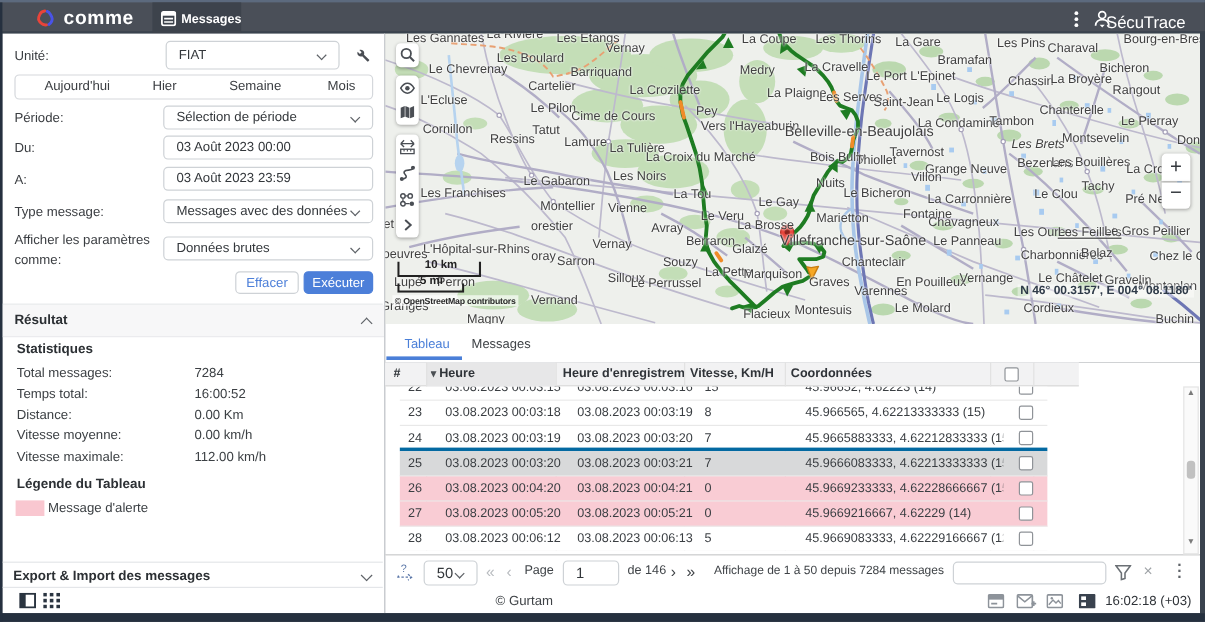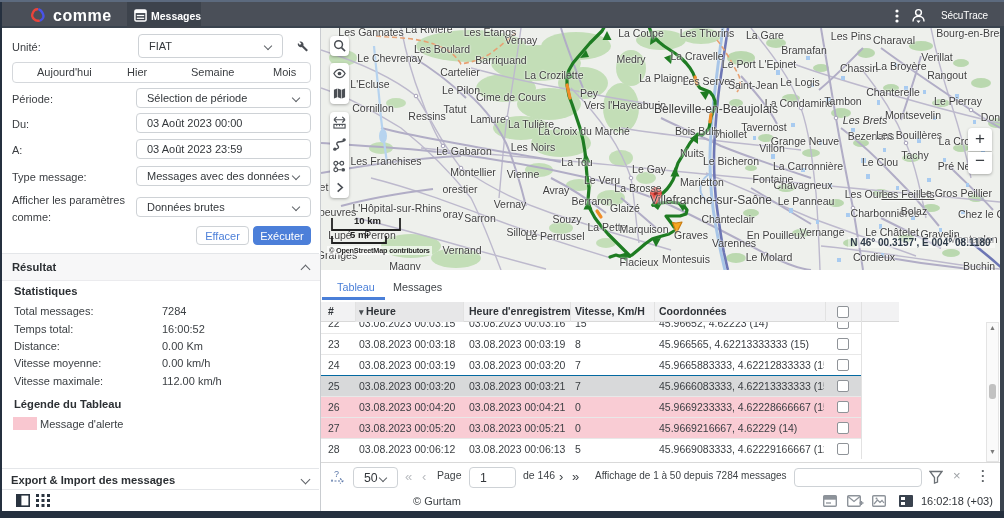--- a/index.html
+++ b/index.html
@@ -60,21 +60,21 @@
   <svg style="position:absolute;right:89px;top:7px" width="4" height="14" viewBox="0 0 4 14">
         <circle cx="2" cy="2" r="1.6" fill="#fff"></circle>
         <circle cx="2" cy="7" r="1.6" fill="#fff"></circle>
         <circle cx="2" cy="12" r="1.6" fill="#fff"></circle>
       </svg>
   <svg style="position:absolute;right:61px;top:5px" width="17" height="17" viewBox="0 0 20 20">
         <circle cx="10" cy="6.5" r="3.4" fill="none" stroke="#fff" stroke-width="1.7"></circle>
         <path d="M3.5 17 C3.5 12.8 6.4 11 10 11 C13.6 11 16.5 12.8 16.5 17" fill="none" stroke="#fff" stroke-width="1.7"></path>
         <path d="M7.5 16 L12.5 16 L10 18.8 Z" fill="#fff"></path>
       </svg>
-  <div style="position:absolute;right:0px;top:8px;color:#fff;font-size:10px;letter-spacing:-0.1px;">SécuTrace</div>
+  <div style="position:absolute;right:0px;top:8px;color:#fff;font-size:14px;letter-spacing:-0.1px;">SécuTrace</div>
  </div>
 </div>
 
 <div id="panel"></div>
 <div class="lbl" style="left:12px;top:41px;">Unité:</div>
 <div class="inp" style="left:138px;top:34px;width:145px;height:24px;">FIAT<i class="chev"></i></div>
 <svg style="position:absolute;left:295px;top:39px" width="14" height="14" viewBox="0 0 24 24">
     <path d="M21.7 18.6l-7.4-7.4c.7-1.8.3-3.9-1.1-5.4C11.7 4.3 9.5 3.9 7.7 4.6l3.2 3.2-2.4 2.4-3.3-3.2c-.8 1.8-.4 4 1.1 5.5 1.5 1.4 3.6 1.8 5.4 1.1l7.4 7.4c.3.3.8.3 1.1 0l1.4-1.4c.4-.3.4-.8.1-1z" fill="#4a4e54"></path>
   </svg>
 <div id="btnrow">
@@ -400,21 +400,21 @@
 <span style="position:absolute;left:444px;top:1px;transform:translateX(-50%);white-space:nowrap;text-shadow:0 0 2px #fff,0 0 2px #fff;">La Gare</span>
 <span style="position:absolute;left:530px;top:2px;transform:translateX(-50%);white-space:nowrap;text-shadow:0 0 2px #fff,0 0 2px #fff;">Les Pins</span>
 <span style="position:absolute;left:573px;top:6px;transform:translateX(-50%);white-space:nowrap;text-shadow:0 0 2px #fff,0 0 2px #fff;">Charaval</span>
 <span style="position:absolute;left:652px;top:-1px;transform:translateX(-50%);white-space:nowrap;text-shadow:0 0 2px #fff,0 0 2px #fff;">Bourg-en-Bress</span>
 <span style="position:absolute;left:483px;top:16px;transform:translateX(-50%);white-space:nowrap;text-shadow:0 0 2px #fff,0 0 2px #fff;">Bramafan</span>
 <span style="position:absolute;left:310px;top:25px;transform:translateX(-50%);white-space:nowrap;text-shadow:0 0 2px #fff,0 0 2px #fff;">Medry</span>
 <span style="position:absolute;left:348px;top:22px;transform:translateX(-50%);white-space:nowrap;text-shadow:0 0 2px #fff,0 0 2px #fff;margin-left:28px;">La Cravelle</span>
 <span style="position:absolute;left:438px;top:30px;transform:translateX(-50%);white-space:nowrap;text-shadow:0 0 2px #fff,0 0 2px #fff;">Le Port L'Epinet</span>
 <span style="position:absolute;left:538px;top:34px;transform:translateX(-50%);white-space:nowrap;text-shadow:0 0 2px #fff,0 0 2px #fff;">Chassin</span>
 <span style="position:absolute;left:580px;top:32px;transform:translateX(-50%);white-space:nowrap;text-shadow:0 0 2px #fff,0 0 2px #fff;">La Broyère</span>
-<span style="position:absolute;left:616px;top:23px;transform:translateX(-50%);white-space:nowrap;text-shadow:0 0 2px #fff,0 0 2px #fff;">Verillat</span>
+<span style="position:absolute;left:616px;top:23px;transform:translateX(-50%);white-space:nowrap;text-shadow:0 0 2px #fff,0 0 2px #fff;">Bicheron</span>
 <span style="position:absolute;left:626px;top:41px;transform:translateX(-50%);white-space:nowrap;text-shadow:0 0 2px #fff,0 0 2px #fff;">Rangout</span>
 <span style="position:absolute;left:343px;top:44px;transform:translateX(-50%);white-space:nowrap;text-shadow:0 0 2px #fff,0 0 2px #fff;">La Plaigne</span>
 <span style="position:absolute;left:388px;top:47px;transform:translateX(-50%);white-space:nowrap;text-shadow:0 0 2px #fff,0 0 2px #fff;">Les Serves</span>
 <span style="position:absolute;left:432px;top:51px;transform:translateX(-50%);white-space:nowrap;text-shadow:0 0 2px #fff,0 0 2px #fff;">Saint-Jean</span>
 <span style="position:absolute;left:479px;top:48px;transform:translateX(-50%);white-space:nowrap;text-shadow:0 0 2px #fff,0 0 2px #fff;">Le Logis</span>
 <span style="position:absolute;left:572px;top:58px;transform:translateX(-50%);white-space:nowrap;text-shadow:0 0 2px #fff,0 0 2px #fff;">Chanterelle</span>
 <span style="position:absolute;left:637px;top:67px;transform:translateX(-50%);white-space:nowrap;text-shadow:0 0 2px #fff,0 0 2px #fff;">Le Pierray</span>
 <span style="position:absolute;left:478px;top:69px;transform:translateX(-50%);white-space:nowrap;text-shadow:0 0 2px #fff,0 0 2px #fff;">La Condamine</span>
 <span style="position:absolute;left:522px;top:67px;transform:translateX(-50%);white-space:nowrap;text-shadow:0 0 2px #fff,0 0 2px #fff;">Tambon</span>
 <span style="position:absolute;left:592px;top:81px;transform:translateX(-50%);white-space:nowrap;text-shadow:0 0 2px #fff,0 0 2px #fff;">Montsevelin</span>
@@ -531,38 +531,38 @@
  <div class="cell" style="left:254px;width:77px;top:3px;font-weight:bold;color:#2f3338;">Vitesse, Km/H</div>
  <div class="cell" style="left:338px;top:3px;font-weight:bold;color:#2f3338;">Coordonnées</div>
  <div class="cb" style="left:516px;top:4px;"></div>
 
  <div style="position:absolute;left:34px;top:0;width:1px;height:157px;background:#e2e2e2;"></div>
  <div style="position:absolute;left:142px;top:0;width:1px;height:157px;background:#e2e2e2;"></div>
  <div style="position:absolute;left:249px;top:0;width:1px;height:157px;background:#e2e2e2;"></div>
  <div style="position:absolute;left:333px;top:0;width:1px;height:157px;background:#e2e2e2;"></div>
  <div style="position:absolute;left:504px;top:0;width:1px;height:157px;background:#e2e2e2;"></div>
  <div style="position:absolute;left:540px;top:0;width:1px;height:157px;background:#e2e2e2;"></div>
- <div id="rows" style="position:absolute;left:0;top:20px;width:540px;height:137px;overflow:hidden;">
+ <div id="rows" style="position:absolute;left:12px;top:20px;width:540px;height:137px;overflow:hidden;">
       <div style="position:absolute;left:0;top:0px;width:540px;height:12px;background:#ffffff;border-bottom:1px solid #e8e8e8;overflow:hidden;">
 <div class="cell" style="left:7px;top:-5px;color:#3a3e42;">22</div>
 <div class="cell" style="left:38px;width:102px;top:-5px;color:#3a3e42;">03.08.2023 00:03:15</div>
 <div class="cell" style="left:148px;width:99px;top:-5px;color:#3a3e42;">03.08.2023 00:03:16</div>
 <div class="cell" style="left:254px;width:77px;top:-5px;color:#3a3e42;">15</div>
 <div class="cell" style="left:338px;top:-5px;width:165px;color:#3a3e42;">45.96652, 4.62223 (14)</div>
 <div class="cb" style="left:516px;top:-5px;"></div>
 </div>
 <div style="position:absolute;left:0;top:12px;width:540px;height:21px;background:#ffffff;border-bottom:1px solid #e8e8e8;overflow:hidden;">
 <div class="cell" style="left:7px;top:4px;color:#3a3e42;">23</div>
 <div class="cell" style="left:38px;width:102px;top:4px;color:#3a3e42;">03.08.2023 00:03:18</div>
 <div class="cell" style="left:148px;width:99px;top:4px;color:#3a3e42;">03.08.2023 00:03:19</div>
 <div class="cell" style="left:254px;width:77px;top:4px;color:#3a3e42;">8</div>
 <div class="cell" style="left:338px;top:4px;width:165px;color:#3a3e42;">45.966565, 4.62213333333 (15)</div>
 <div class="cb" style="left:516px;top:4px;"></div>
 </div>
-<div style="position:absolute;left:0;top:33px;width:540px;height:21px;background:#ffffff;border-bottom:1px solid #0369a1;overflow:hidden;">
+<div style="position:absolute;left:0;top:33px;width:540px;height:21px;background:#ffffff;border-bottom:3px solid #0369a1;overflow:hidden;">
 <div class="cell" style="left:7px;top:4px;color:#3a3e42;">24</div>
 <div class="cell" style="left:38px;width:102px;top:4px;color:#3a3e42;">03.08.2023 00:03:19</div>
 <div class="cell" style="left:148px;width:99px;top:4px;color:#3a3e42;">03.08.2023 00:03:20</div>
 <div class="cell" style="left:254px;width:77px;top:4px;color:#3a3e42;">7</div>
 <div class="cell" style="left:338px;top:4px;width:165px;color:#3a3e42;">45.9665883333, 4.62212833333 (15)</div>
 <div class="cb" style="left:516px;top:4px;"></div>
 </div>
 <div style="position:absolute;left:0;top:54px;width:540px;height:21px;background:#d8d9da;border-bottom:1px solid #e8e8e8;overflow:hidden;">
 <div class="cell" style="left:7px;top:4px;color:#3a3e42;">25</div>
 <div class="cell" style="left:38px;width:102px;top:4px;color:#3a3e42;">03.08.2023 00:03:20</div>

